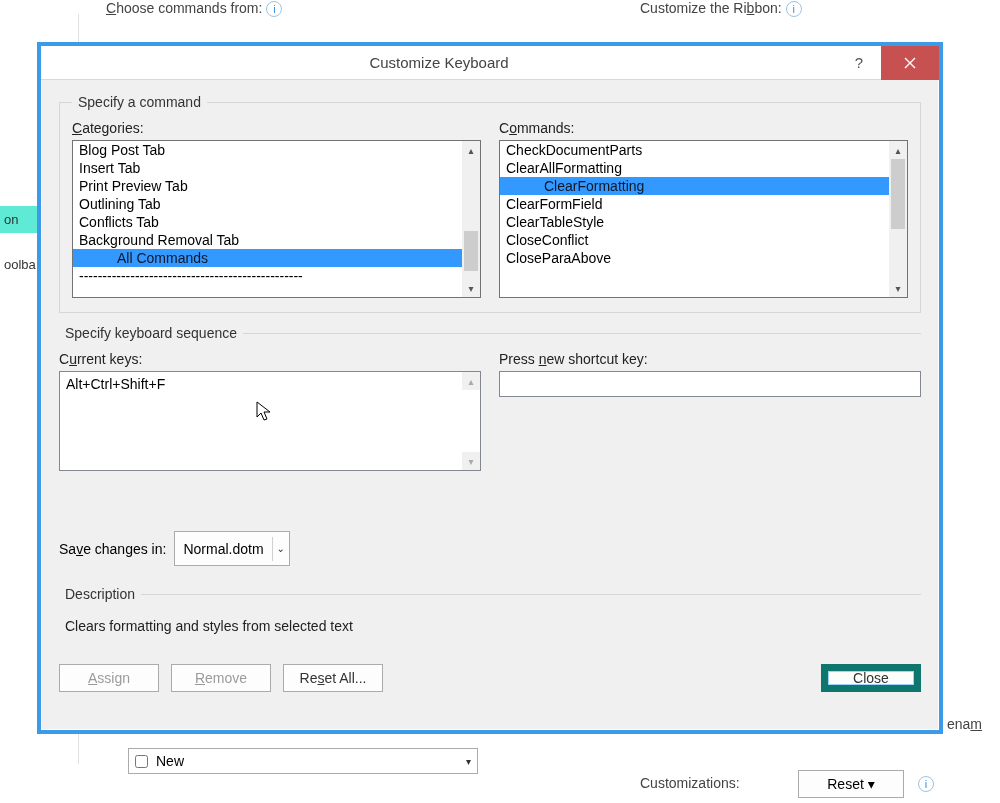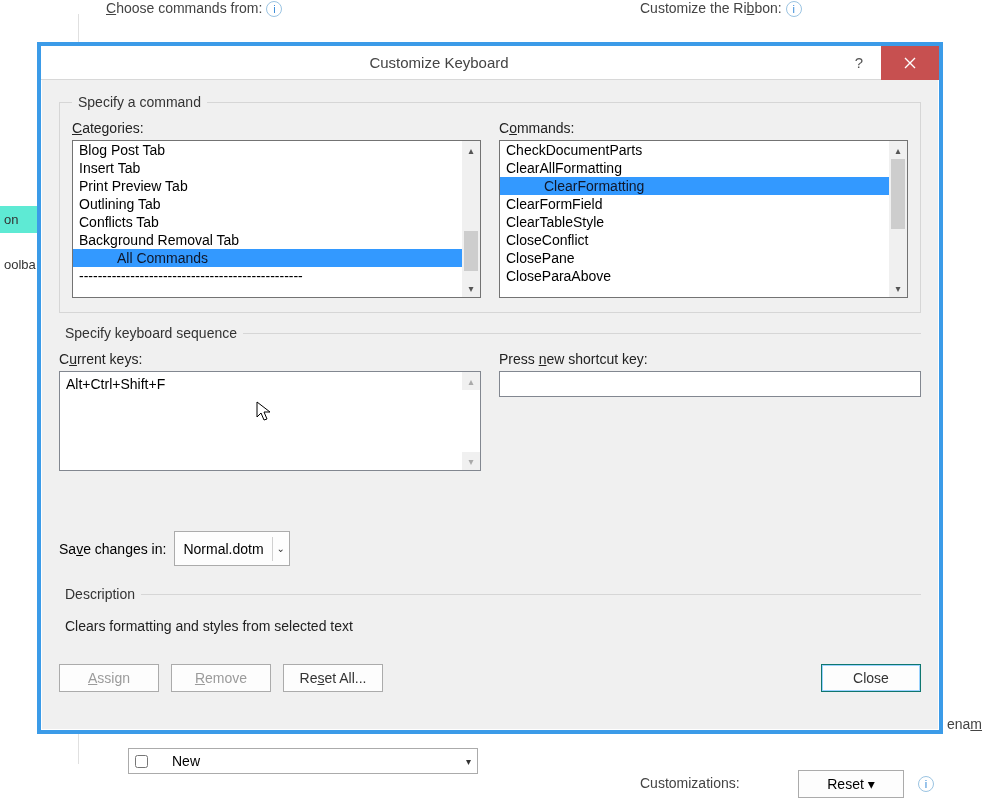--- a/index.html
+++ b/index.html
@@ -59,40 +59,40 @@
 .input { height:26px; border:1px solid #828790; background:#fff; padding:2px 6px; }
 
 .row { display:flex; align-items:center; gap:8px; margin-top:10px;}
 .select { height:35px; border:1px solid #ababab; background:#fdfdfd; display:inline-flex; align-items:center; padding:0 4px 0 8px; }
 .select .sep { width:1px; height:24px; background:#d0d0d0; margin:0 4px 0 8px;}
 .chev { font-size:10px; color:#333; }
 
 .buttons { display:flex; gap:12px; margin-top:26px; align-items:center;}
 .btn { height:28px; min-width:100px; border:1px solid #ababab; background:#fdfdfd; display:inline-flex; align-items:center; justify-content:center; padding:0 14px; color:#333; cursor:pointer;}
 .btn.disabled { color:#9b9b9b; cursor:default;}
-.btn.focus { border:1px solid #0f766e; box-shadow: inset 0 0 0 1px #9cd3ff;}
+.btn.focus { border:7px solid #0f766e; box-shadow: inset 0 0 0 1px #9cd3ff;}
 .spacer { flex:1; }
 
 .cursor-arrow { position:absolute; left:256px; top:401px; width:18px; height:22px; pointer-events:none;}
 .cursor-arrow svg { display:block; }
 
 .desc-text { margin:6px 0 0 6px; color:#222; }
 
 </style>
 </head>
 <body>
 
 <div class="bg">
   <div class="bg-divider"></div>
   <span class="bg-label" style="left:106px; top:0px;"><span class="underline">C</span>hoose commands from:<span class="bg-info">i</span></span>
   <span class="bg-label" style="left:640px; top:0px;">Customize the Ri<span class="underline">b</span>bon:<span class="bg-info">i</span></span>
   <div class="bg-tab sel" style="top:206px;">on</div>
   <div class="bg-tab" style="top:251px;">oolba</div>
   <div class="bg-dropdown" style="left:128px; top:748px; width:350px;">
-    <span style="display:flex;align-items:center;gap:24px;">
+    <span style="display:flex;align-items:center;gap:8px;">
         <input type="checkbox" style="margin: 0px;">
         <span>New</span>
       </span>
     <span class="chev">▾</span>
   </div>
   <span class="bg-label" style="left:640px; top:775px;">Customizations:</span>
   <div class="bg-button" style="left:798px; top:770px; width:106px;">
       <span>Reset ▾</span>
     </div>
   <span class="bg-info" style="position:absolute; left:914px; top:776px;">i</span>
@@ -140,21 +140,20 @@
         <div class="col">
           <div class="lbl">C<span class="underline">o</span>mmands:</div>
           <div class="listbox">
             <div class="items" id="cmd-items">
                 <div class="item">CheckDocumentParts</div>
                 <div class="item">ClearAllFormatting</div>
                 <div class="item selected">ClearFormatting</div>
                 <div class="item">ClearFormField</div>
                 <div class="item">ClearTableStyle</div>
                 <div class="item">CloseConflict</div>
-                <div class="item">ClosePane</div>
                 <div class="item">CloseParaAbove</div>
               </div>
             <div class="sb">
               <div class="arrow">▴</div>
               <div class="track">
                   <div class="thumb thumb2"></div>
                 </div>
               <div class="arrow">▾</div>
             </div>
           </div>

